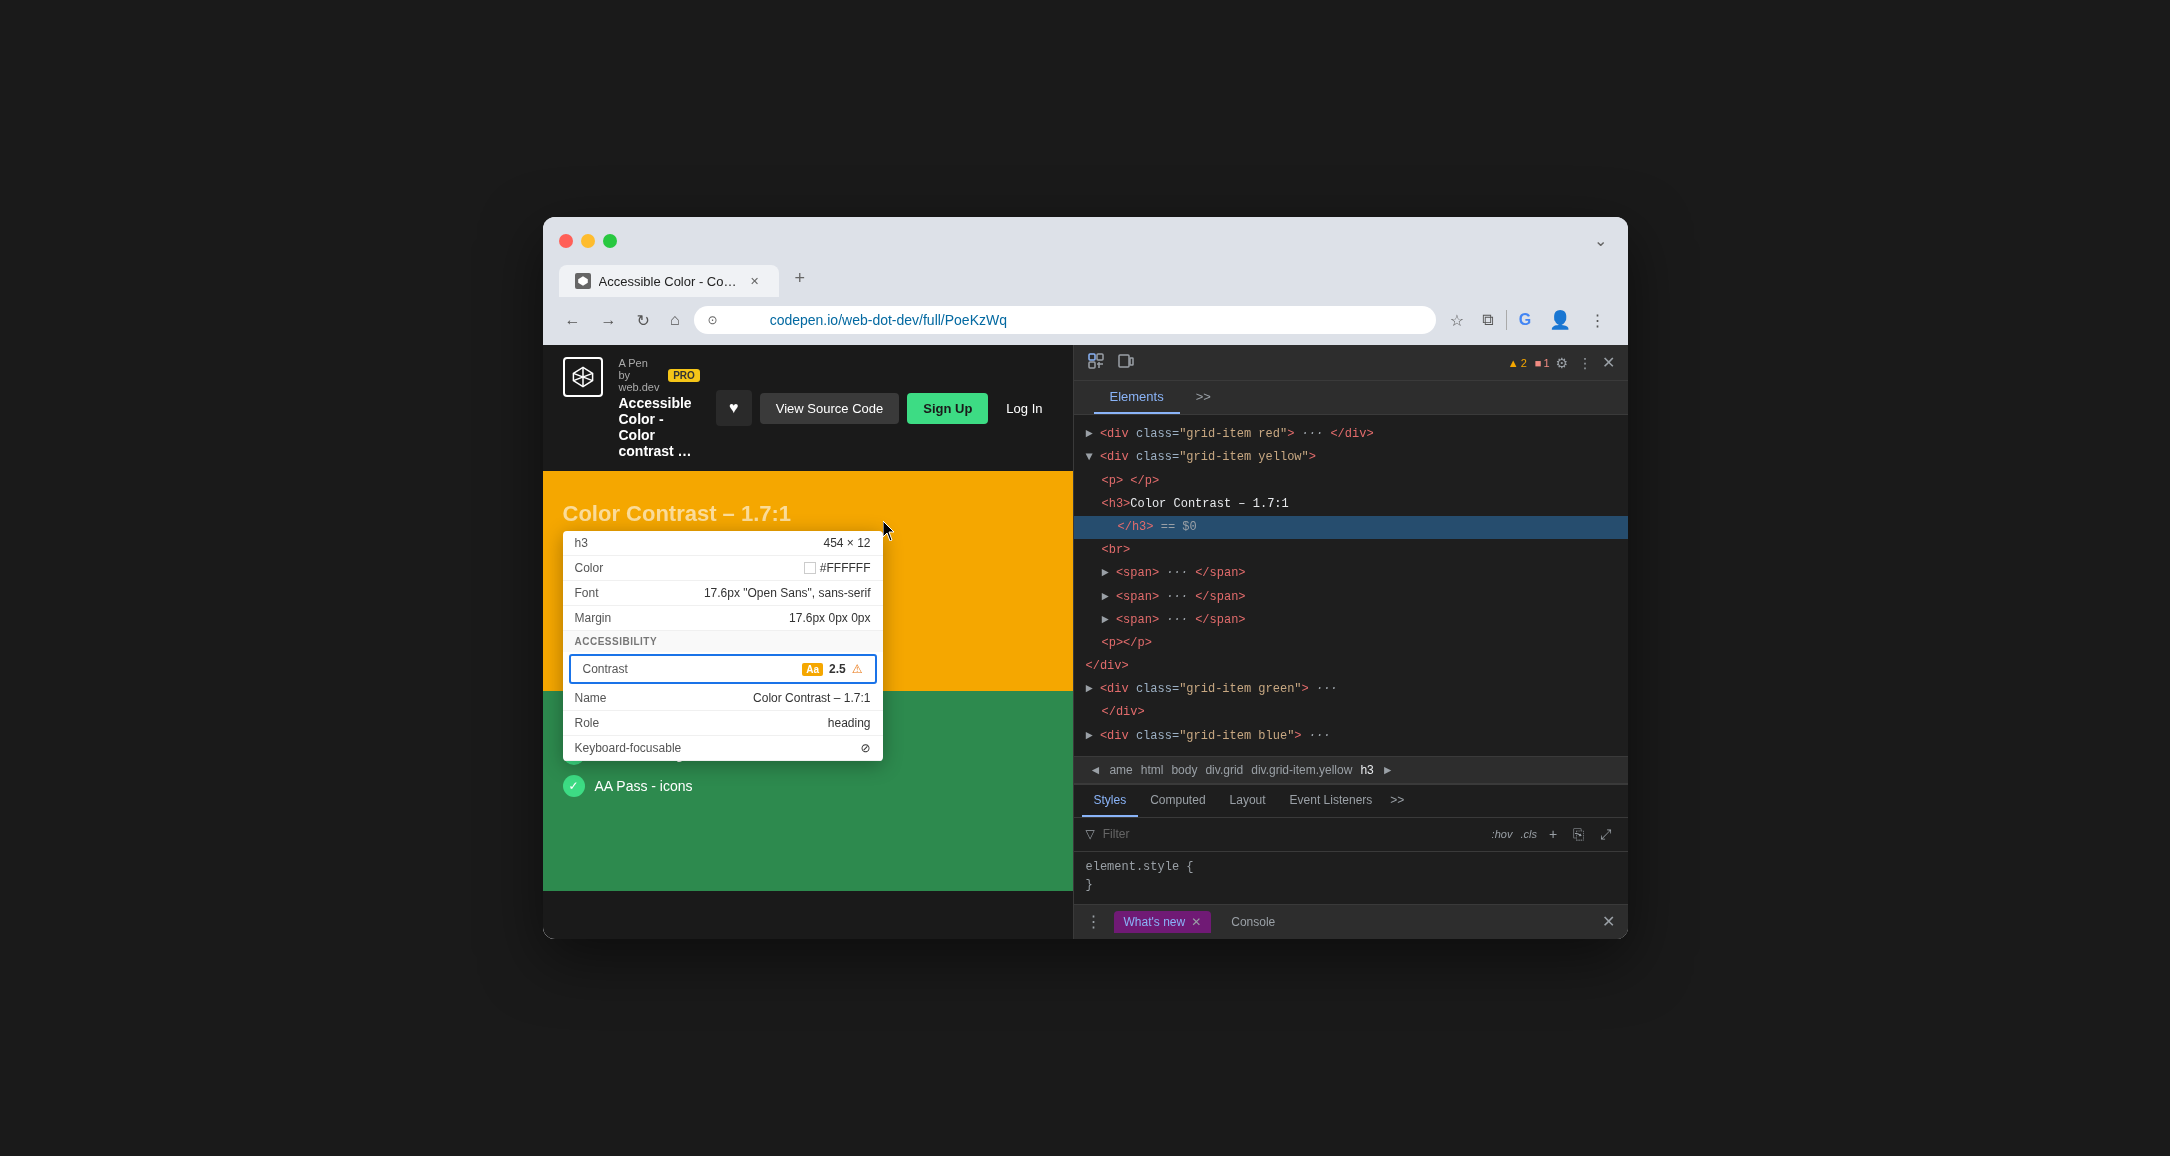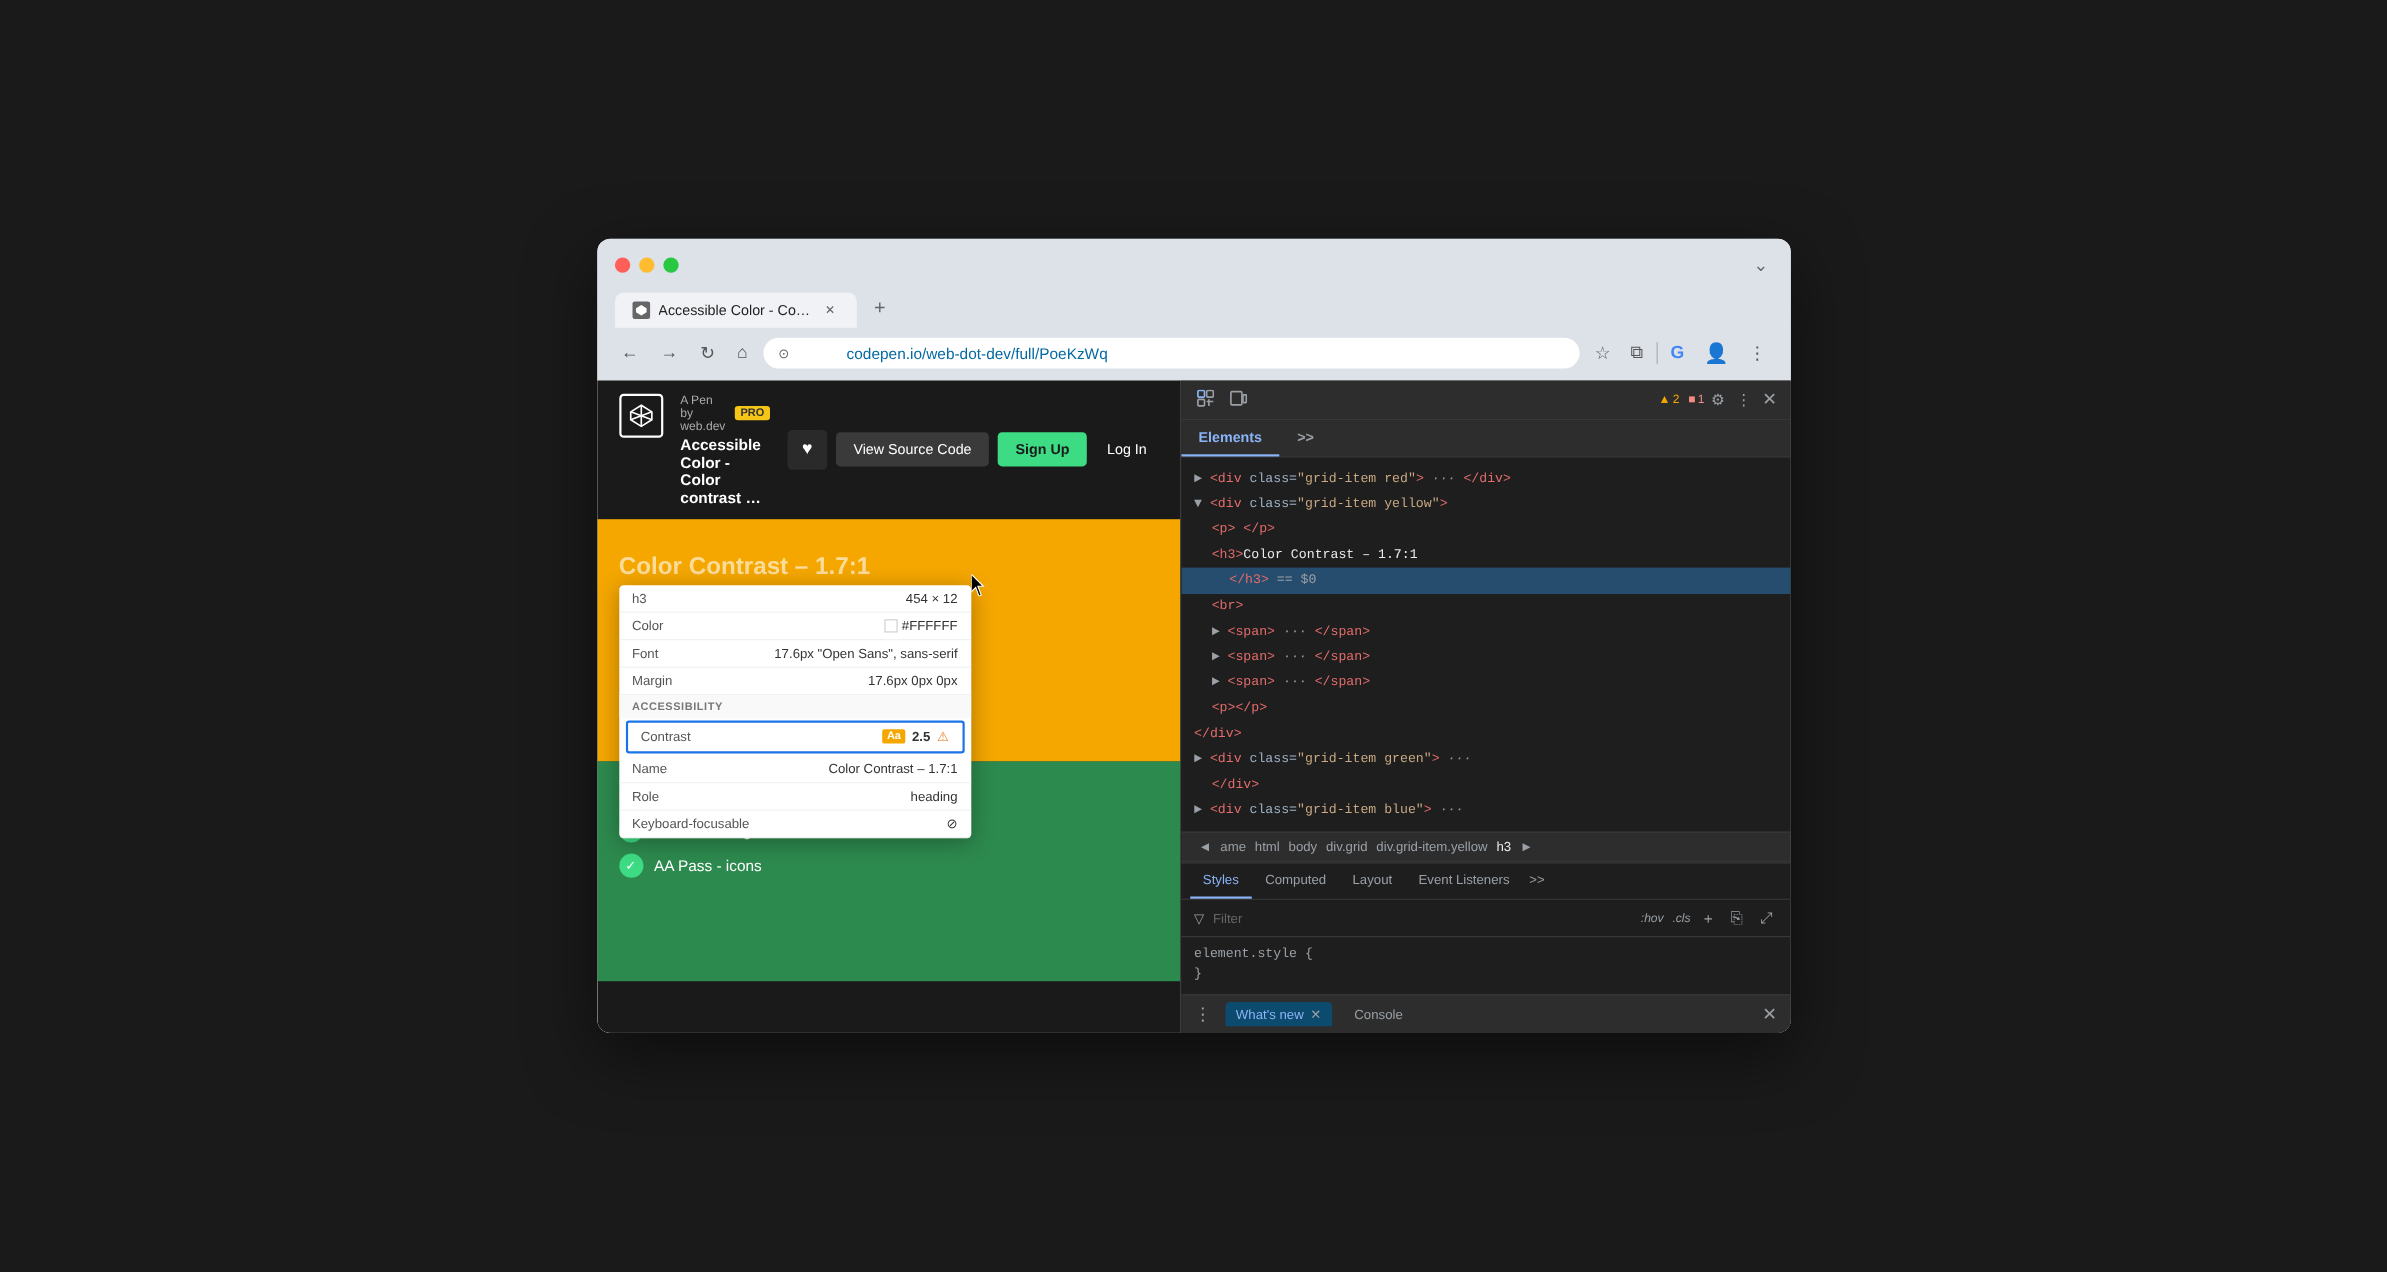--- a/index.html
+++ b/index.html
@@ -475,23 +475,22 @@
     }
 
     .dt-icon-btn.active {
       color: #8ab4f8;
     }
 
     .devtools-tabs {
       background: #2d2d2d;
       display: flex;
       align-items: flex-end;
-      padding: 0 0;
+      padding: 0 20px;
       border-bottom: 1px solid #3a3a3a;
-      font-weight: bold;
     }
 
     .dt-tab {
       padding: 8px 16px;
       font-size: 13px;
       color: #9aa0a6;
       cursor: pointer;
       border-bottom: 2px solid transparent;
     }
 
@@ -701,21 +700,21 @@
     .bottom-more {
       color: #9aa0a6;
       font-size: 16px;
       cursor: pointer;
     }
 
     .whats-new-tab {
       display: flex;
       align-items: center;
       gap: 6px;
-      background: #0c4a6e;
+      background: #701a75;
       border-radius: 4px 4px 0 0;
       padding: 4px 10px;
       font-size: 12px;
       color: #8ab4f8;
       cursor: pointer;
     }
 
     .tab-x {
       color: #9aa0a6;
       font-size: 12px;

